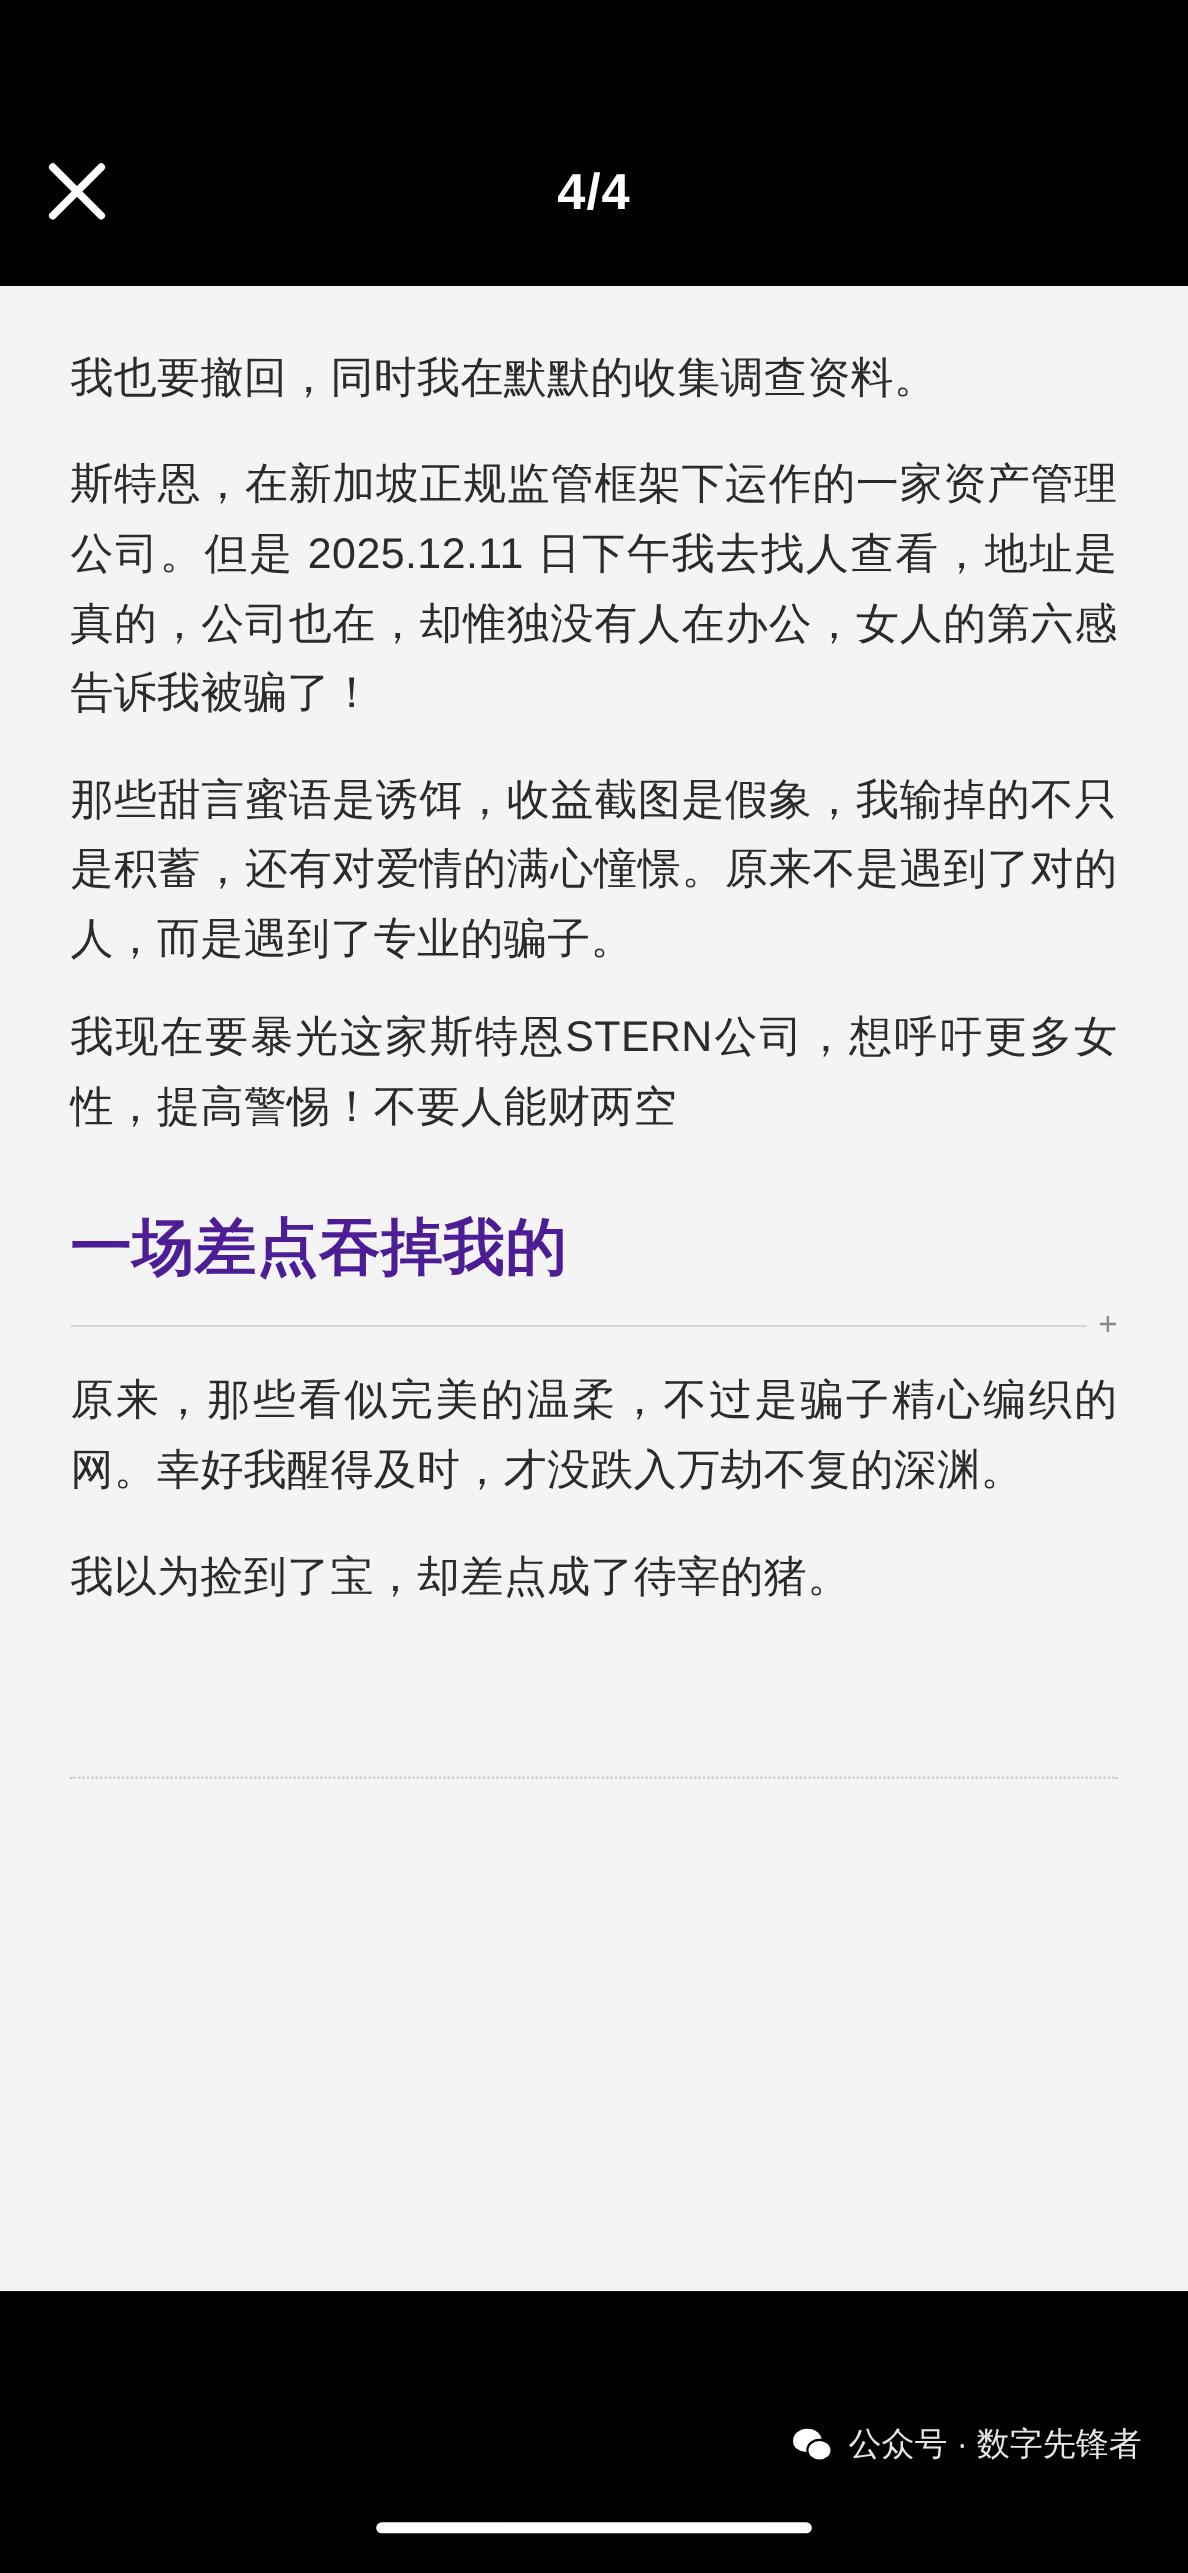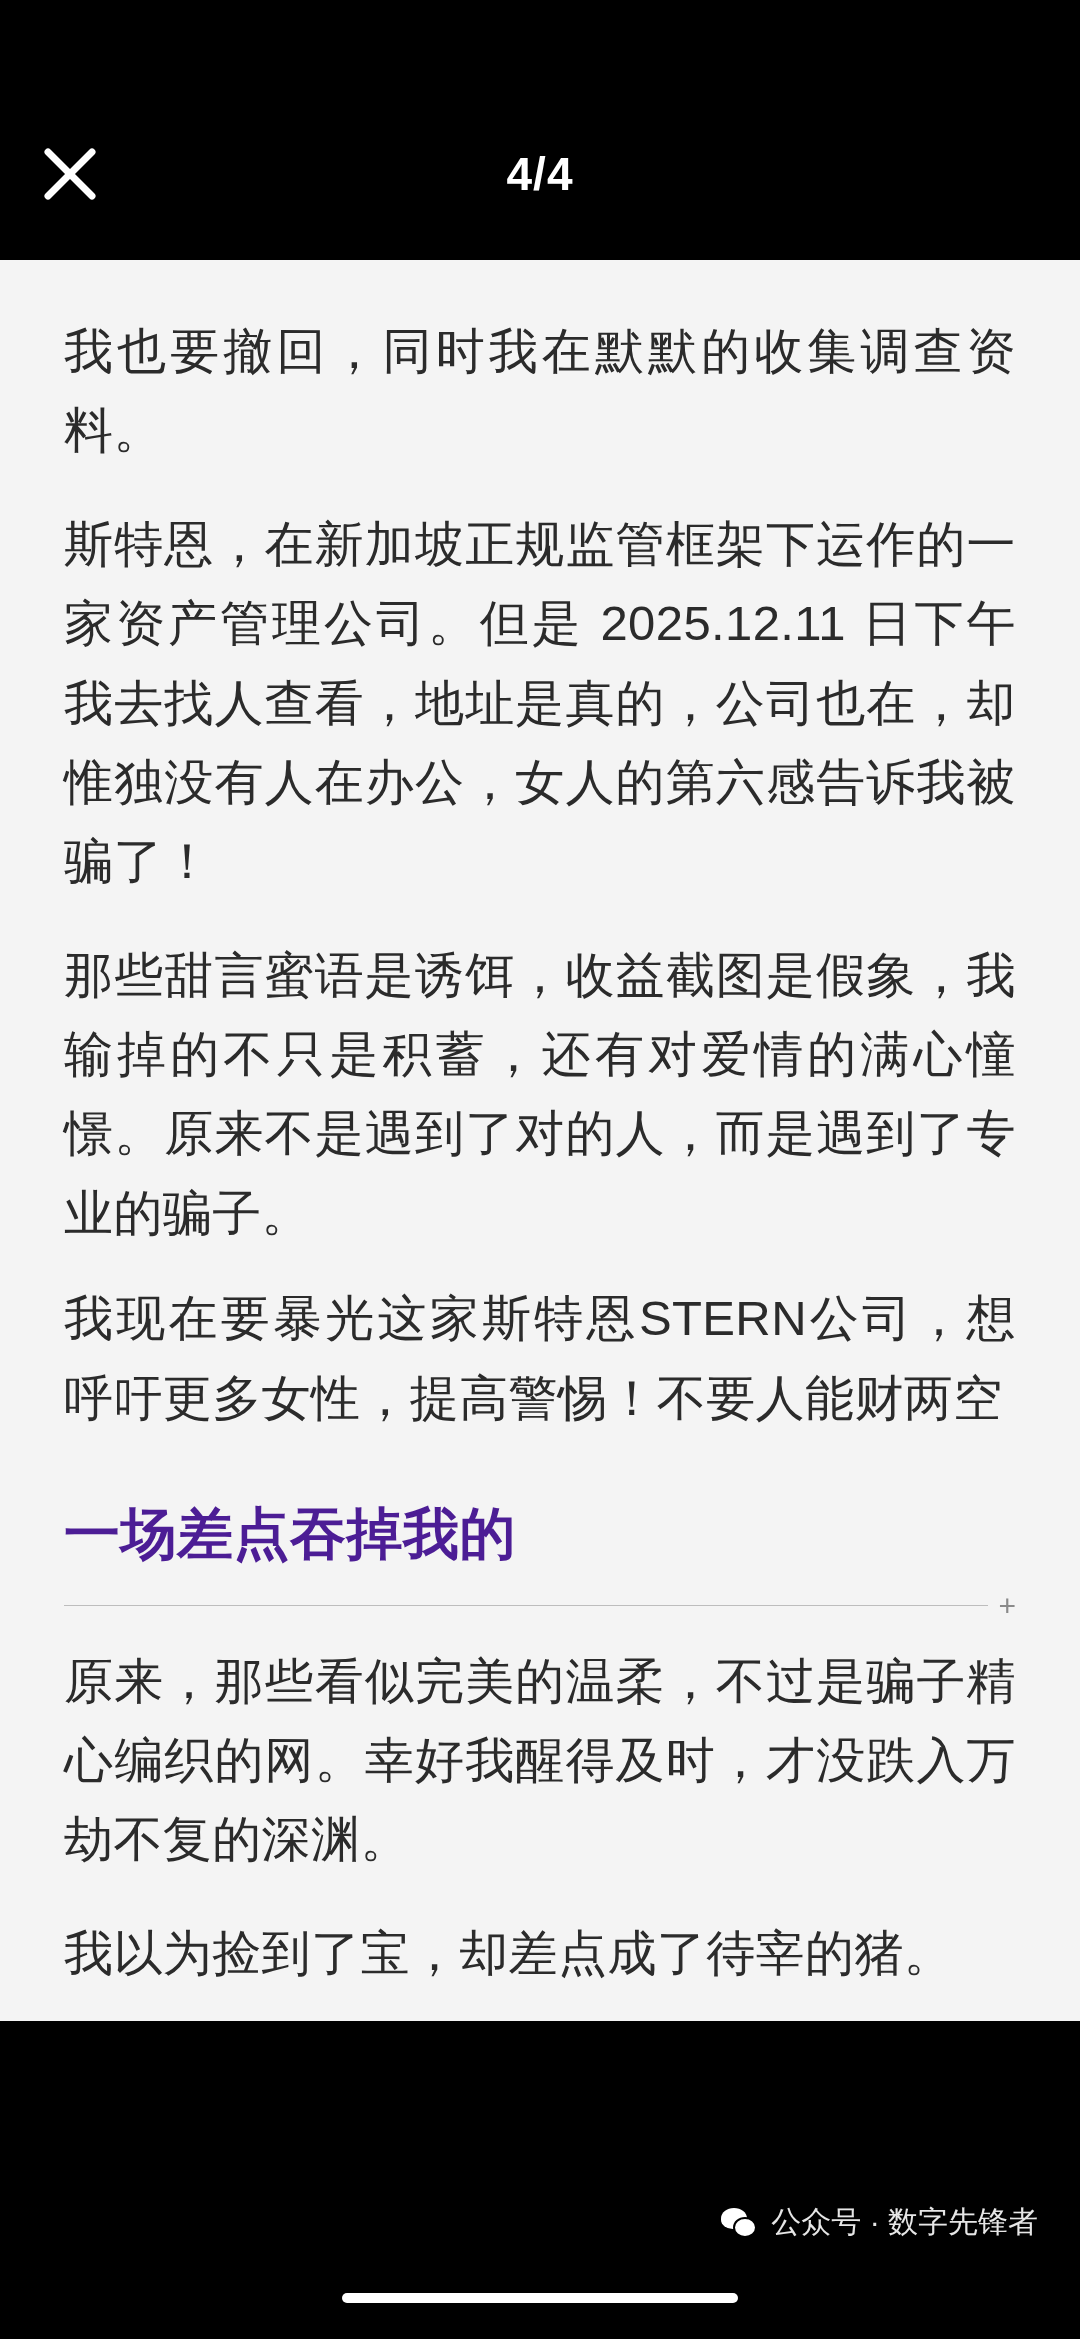--- a/index.html
+++ b/index.html
@@ -68,21 +68,21 @@
     position: relative;
   }
   .article {
     padding: 52px 64px 0 64px;
     box-sizing: border-box;
     height: 100%;
   }
 
   .para {
     color: #2b2b2b;
-    font-size: 49px;
+    font-size: 39px;
     line-height: 1.62;
     margin: 0 0 34px 0;
     text-align: justify;
     letter-spacing: 0.4px;
     font-family: "Liberation Sans", sans-serif;
   }
   .para.tight { margin-bottom: 26px; }
 
   .section-title {
     margin: 60px 0 0 0;
@@ -118,21 +118,21 @@
   }
 
   .dotted-rule {
     margin-top: 150px;
     border-top: 2px dotted #c9c9c9;
     height: 0;
   }
 
   
   .bottom-area {
-    height: 318px;
+    height: 256px;
     background: #000000;
     flex: 0 0 auto;
     position: relative;
   }
   .account-tag {
     position: absolute;
     right: 42px;
     bottom: 96px;
     display: flex;
     align-items: center;

